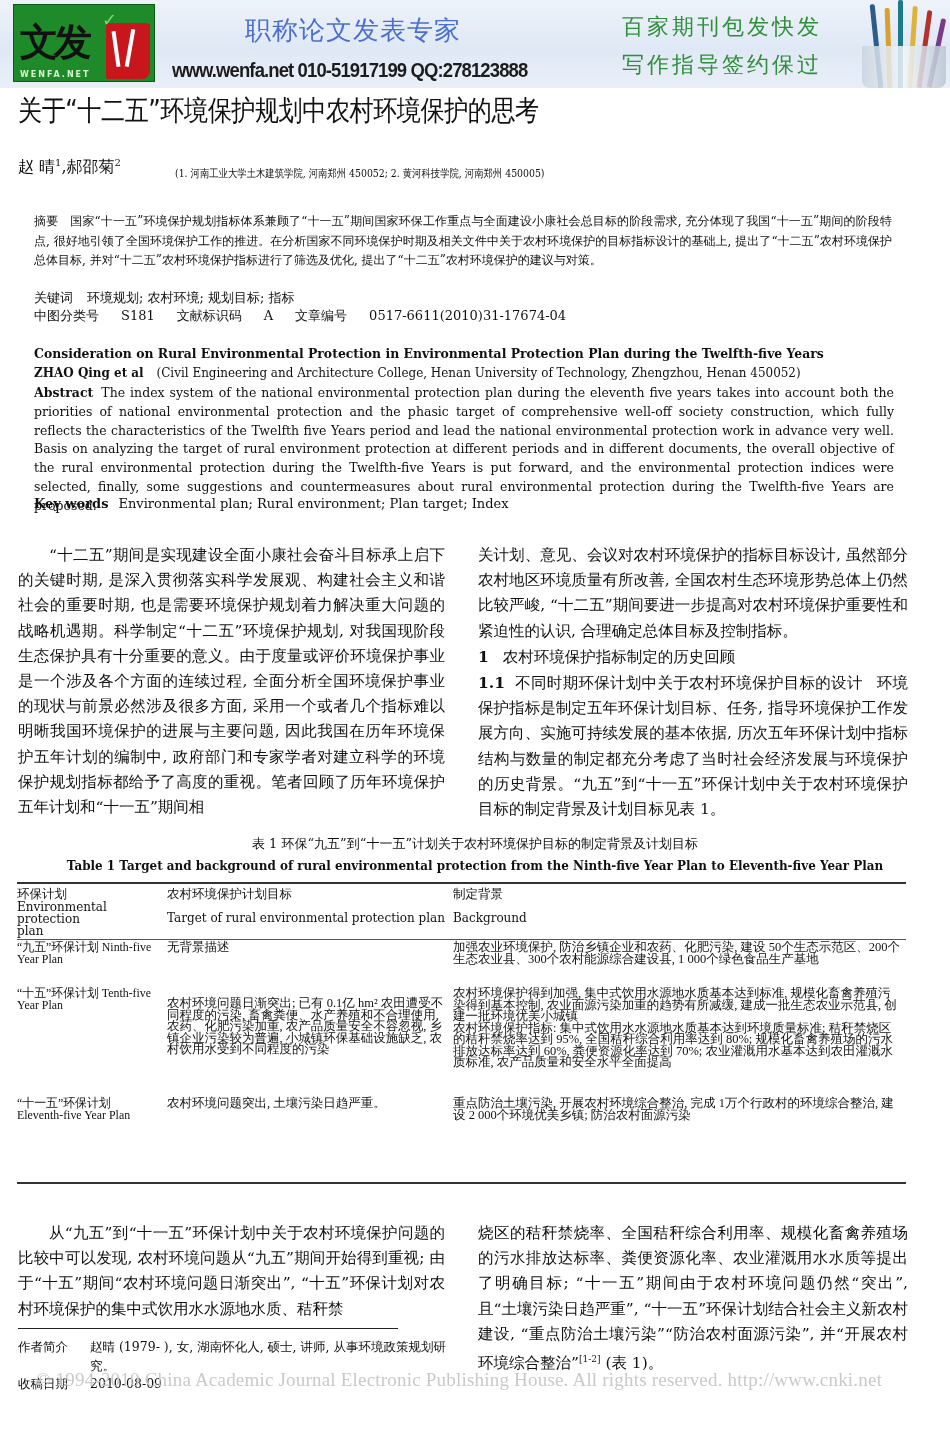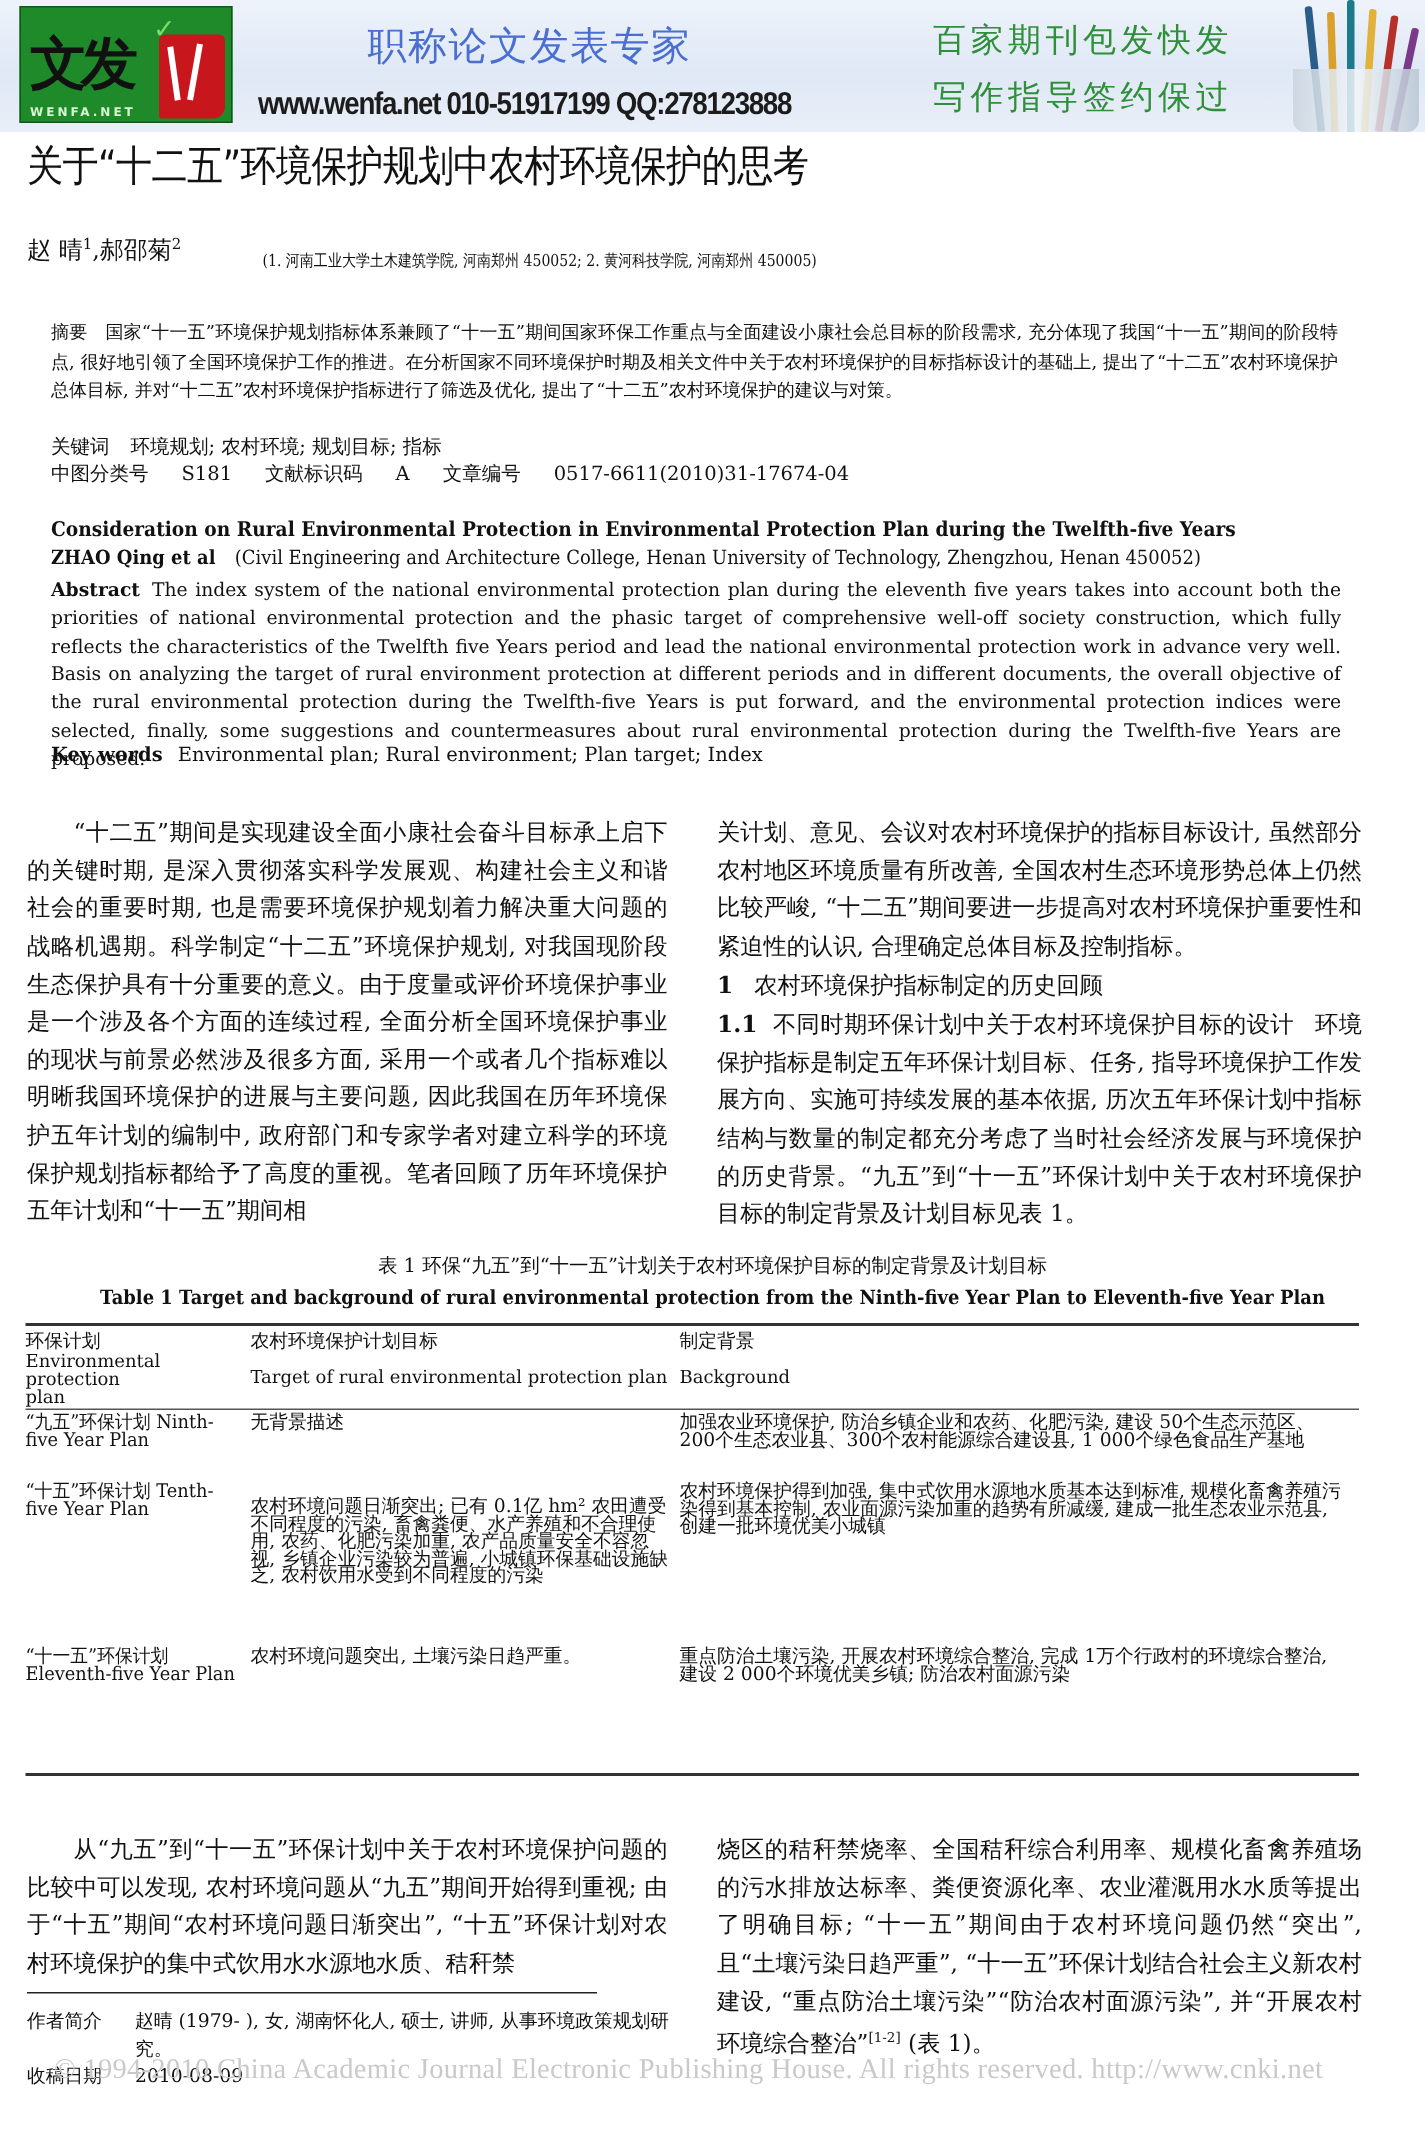--- a/index.html
+++ b/index.html
@@ -56,21 +56,21 @@
   .sec-h { font-weight: bold; }
   .sec-h .num { font-weight: bold; margin-right: 14px; }
   .subsec .num { font-weight: bold; margin-right: 10px; }
   .subsec .ttl { margin-right: 14px; }
 
   
   .tbl-cap-cn { position: absolute; left: 0; width: 950px; top: 835px; text-align: center; font-size: 13px; }
   .tbl-cap-en { position: absolute; left: 0; width: 950px; top: 858px; text-align: center; font-size: 13px; font-weight: bold; transform: scaleX(0.92); }
   .tbl { position: absolute; left: 17px; top: 882px; width: 889px; border-top: 2px solid #333; border-bottom: 2px solid #333; font-size: 12.5px; }
   .tbl-head { display: grid; grid-template-columns: 150px 286px 453px; border-bottom: 1.5px solid #555; padding: 3px 0 2px; line-height: 14px; }
-  .tbl-row { display: grid; grid-template-columns: 150px 286px 453px; line-height: 11.5px; }
+  .tbl-row { display: grid; grid-template-columns: 150px 286px 453px; line-height: 11.5px; font-family: Liberation Serif, serif; }
   .tbl-row .c0 { transform: scaleX(0.95); transform-origin: left; }
   .tbl .c1, .tbl .c2 { padding-right: 6px; }
   .tbl .sm { font-size: 12px; }
   .row1 { height: 44px; padding-top: 2px; }
   .row2 { height: 110px; padding-top: 4px; }
   .row3 { height: 88px; padding-top: 4px; }
   .row2 .c1 { padding-top: 10px; }
 
   .col-left-2 { left: 18px; top: 1221px; width: 427px; }
   .col-right-2 { left: 478px; top: 1221px; width: 430px; }
@@ -164,20 +164,21 @@
   <div class="tbl-row row1">
     <div class="c0">“九五”环保计划 Ninth-five Year Plan</div>
     <div class="c1">无背景描述</div>
     <div class="c2">加强农业环境保护, 防治乡镇企业和农药、化肥污染, 建设 50个生态示范区、200个生态农业县、300个农村能源综合建设县, 1 000个绿色食品生产基地</div>
   </div>
   <div class="tbl-row row2">
     <div class="c0">“十五”环保计划 Tenth-five Year Plan</div>
     <div class="c1">农村环境问题日渐突出; 已有 0.1亿 hm² 农田遭受不同程度的污染, 畜禽粪便、水产养殖和不合理使用, 农药、化肥污染加重, 农产品质量安全不容忽视, 乡镇企业污染较为普遍, 小城镇环保基础设施缺乏, 农村饮用水受到不同程度的污染</div>
     <div class="c2">
         <div>农村环境保护得到加强, 集中式饮用水源地水质基本达到标准, 规模化畜禽养殖污染得到基本控制, 农业面源污染加重的趋势有所减缓, 建成一批生态农业示范县, 创建一批环境优美小城镇</div>
+        <div>农村环境保护指标: 集中式饮用水水源地水质基本达到环境质量标准; 秸秆禁烧区的秸秆禁烧率达到 95%, 全国秸秆综合利用率达到 80%; 规模化畜禽养殖场的污水排放达标率达到 60%, 粪便资源化率达到 70%; 农业灌溉用水基本达到农田灌溉水质标准, 农产品质量和安全水平全面提高</div>
       </div>
   </div>
   <div class="tbl-row row3">
     <div class="c0">“十一五”环保计划 Eleventh-five Year Plan</div>
     <div class="c1">农村环境问题突出, 土壤污染日趋严重。</div>
     <div class="c2">
         <div>重点防治土壤污染, 开展农村环境综合整治, 完成 1万个行政村的环境综合整治, 建设 2 000个环境优美乡镇; 防治农村面源污染</div>
       </div>
   </div>
 </div>

